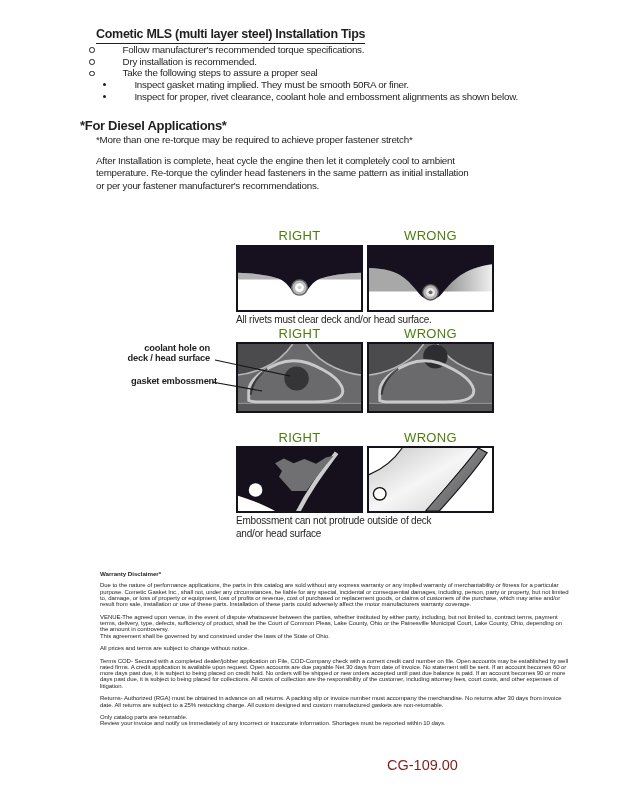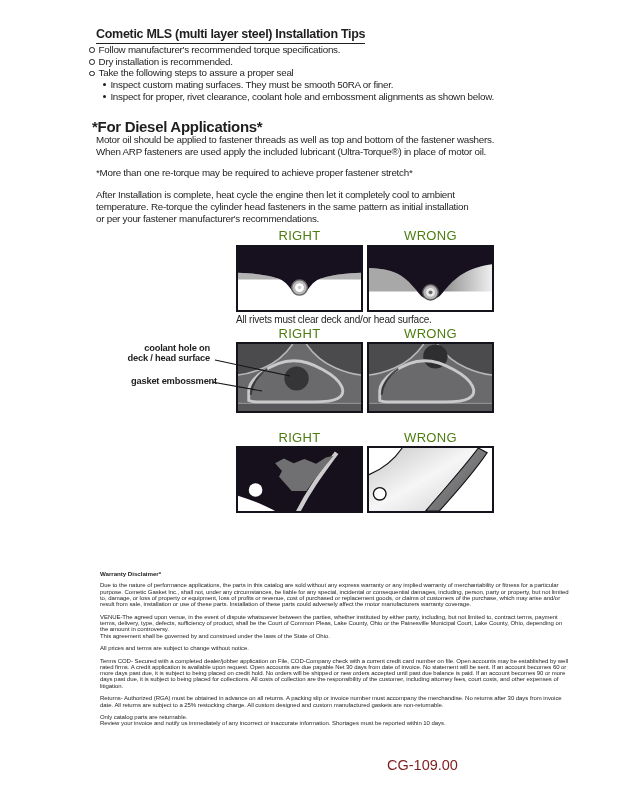--- a/index.html
+++ b/index.html
@@ -7,29 +7,29 @@
         font-family:"Liberation Sans",sans-serif;color:#211e1f;}
   .abs{position:absolute;}
   .prewrap{white-space:pre-line;}
 
   
   .title{font-size:12.5px;font-weight:bold;letter-spacing:-0.3px;
          border-bottom:1.5px solid #211e1f;padding-bottom:1.5px;display:inline-block;}
 
   
   .bullets{left:89px;top:44px;font-size:9.8px;line-height:11.7px;letter-spacing:-0.25px;}
-  .bullet-item{display:flex;}
+  .bullet-item{display:flex;gap:24px;}
   .bullet-item.sub{margin-left:14px;}
   .marker-ring{flex:0 0 auto;width:3.6px;height:3.6px;border:0.9px solid #211e1f;border-radius:50%;
                margin:3.4px 4px 0 0;}
   .marker-dot{flex:0 0 auto;width:3.4px;height:3.4px;background:#211e1f;border-radius:50%;
               margin:3.8px 4px 0 0;}
 
   
-  .diesel-heading{left:92px;top:118px;font-size:15px;font-weight:bold;letter-spacing:-0.3px;}
+  .diesel-heading{left:80px;top:118px;font-size:13px;font-weight:bold;letter-spacing:-0.3px;}
   .paras{left:96px;top:134px;width:480px;font-size:9.8px;line-height:12.2px;letter-spacing:-0.25px;}
   .paras p{margin:0 0 9px 0;}
 
   
   .dg-label{width:127px;text-align:center;font-size:13px;letter-spacing:0.3px;color:#4d7c0f;}
   .panel{box-sizing:border-box;border:2.5px solid #14121a;background:#fff;}
   .panel svg{display:block;width:100%;height:100%;}
   .caption{font-size:10px;line-height:12.5px;letter-spacing:-0.2px;}
   .annot{width:112px;text-align:right;font-size:9.3px;line-height:10.4px;letter-spacing:-0.2px;font-weight:bold;}
 
@@ -57,32 +57,30 @@
     <div class="bullet-item">
       <span class="marker-ring"></span>
       <span>Dry installation is recommended.</span>
     </div>
     <div class="bullet-item">
       <span class="marker-ring"></span>
       <span>Take the following steps to assure a proper seal</span>
     </div>
     <div class="bullet-item sub">
       <span class="marker-dot"></span>
-      <span>Inspect custom mating surfaces.  They must be smooth 50RA or finer.</span>
+      <span>Inspect gasket mating implied.  They must be smooth 50RA or finer.</span>
     </div>
     <div class="bullet-item sub">
       <span class="marker-dot"></span>
       <span>Inspect for proper, rivet clearance, coolant hole and embossment alignments as shown below.</span>
     </div>
   </div>
 
   <div class="abs diesel-heading">*For Diesel Applications*</div>
   <div class="abs paras">
-    <p class="prewrap">Motor oil should be applied to fastener threads as well as top and bottom of the fastener washers.
-When ARP fasteners are used apply the included lubricant (Ultra-Torque®) in place of motor oil.</p>
     <p class="prewrap">*More than one re-torque may be required to achieve proper fastener stretch*</p>
     <p class="prewrap">After Installation is complete, heat cycle the engine then let it completely cool to ambient
 temperature. Re-torque the cylinder head fasteners in the same pattern as initial installation
 or per your fastener manufacturer's recommendations.</p>
   </div>
 
   <div class="abs dg-label" style="left:236px;top:228px;">RIGHT</div>
   <div class="abs dg-label" style="left:367px;top:228px;">WRONG</div>
 
   <div class="abs panel" style="left:236px;top:245px;width:127px;height:67px;">
@@ -187,20 +185,22 @@
         </linearGradient>
       </defs>
       <rect x="0" y="0" width="126" height="66" fill="#ffffff"></rect>
       <path d="M34,0 L112,0 C94,22 74,44 58,66 L0,66 L0,28 C14,22 26,12 34,0 Z" fill="url(#r3band)"></path>
       <path d="M34,0 C26,12 14,22 0,28" stroke="#111111" stroke-width="1.2" fill="none"></path>
       <path d="M112,0 L121,5 C107,26 88,48 72,66 L58,66 C76,44 96,22 112,0 Z" fill="url(#r3dark)" stroke="#111111" stroke-width="1.2"></path>
       <circle cx="11" cy="48" r="6.5" fill="#ffffff" stroke="#111111" stroke-width="1.4"></circle>
     </svg>
   </div>
 
+  <div class="abs caption prewrap" style="left:236px;top:515px;">Embossment can not protrude outside of deck
+and/or head surface</div>
 
   <div class="abs legal">
     <p class="lg-head">Warranty Disclaimer*</p>
     <p class="prewrap">Due to the nature of performance applications, the parts in this catalog are sold without any express warranty or any implied warranty of merchantability or fitness for a particular purpose.  Cometic Gasket Inc., shall not, under any circumstances, be liable for any special, incidental or consequential damages, including, person, party or property, but not limited to, damage, or loss of property or equipment, loss of profits or revenue, cost of purchased or replacement goods, or claims of customers of the purchase, which may arise and/or result from sale, installation or use of these parts.  Installation of these parts could adversely affect the motor manufacturers warranty coverage.</p>
     <p class="prewrap">VENUE-The agreed upon venue, in the event of dispute whatsoever between the parties, whether instituted by either party, including, but not limited to, contract terms, payment terms, delivery, type, defects, sufficiency of product, shall be the Court of Common Pleas, Lake County, Ohio or the Painesville Municipal Court, Lake County, Ohio, depending on the amount in controversy.
 This agreement shall be governed by and construed under the laws of the State of Ohio.</p>
     <p class="prewrap">All prices and terms are subject to change without notice.</p>
     <p class="prewrap">Terms COD- Secured with a completed dealer/jobber application on File, COD-Company check with a current credit card number on file.  Open accounts may be established by well rated firms.  A credit application is available upon request.  Open accounts are due payable Net 30 days from date of invoice.  No statement will be sent.  If an account becomes 60 or more days past due, it is subject to being placed on credit hold.  No orders will be shipped or new orders accepted until past due balance is paid.  If an account becomes 90 or more days past due, it is subject to being placed for collections.  All costs of collection are the responsibility of the customer, including attorney fees, court costs, and other expenses of litigation.</p>
     <p class="prewrap">Returns- Authorized (RGA) must be obtained in advance on all returns.  A packing slip or invoice number must accompany the merchandise.  No returns after 30 days from invoice date.  All returns are subject to a 25% restocking charge.  All custom designed and custom manufactured gaskets are non-returnable.</p>
     <p class="prewrap">Only catalog parts are returnable.

